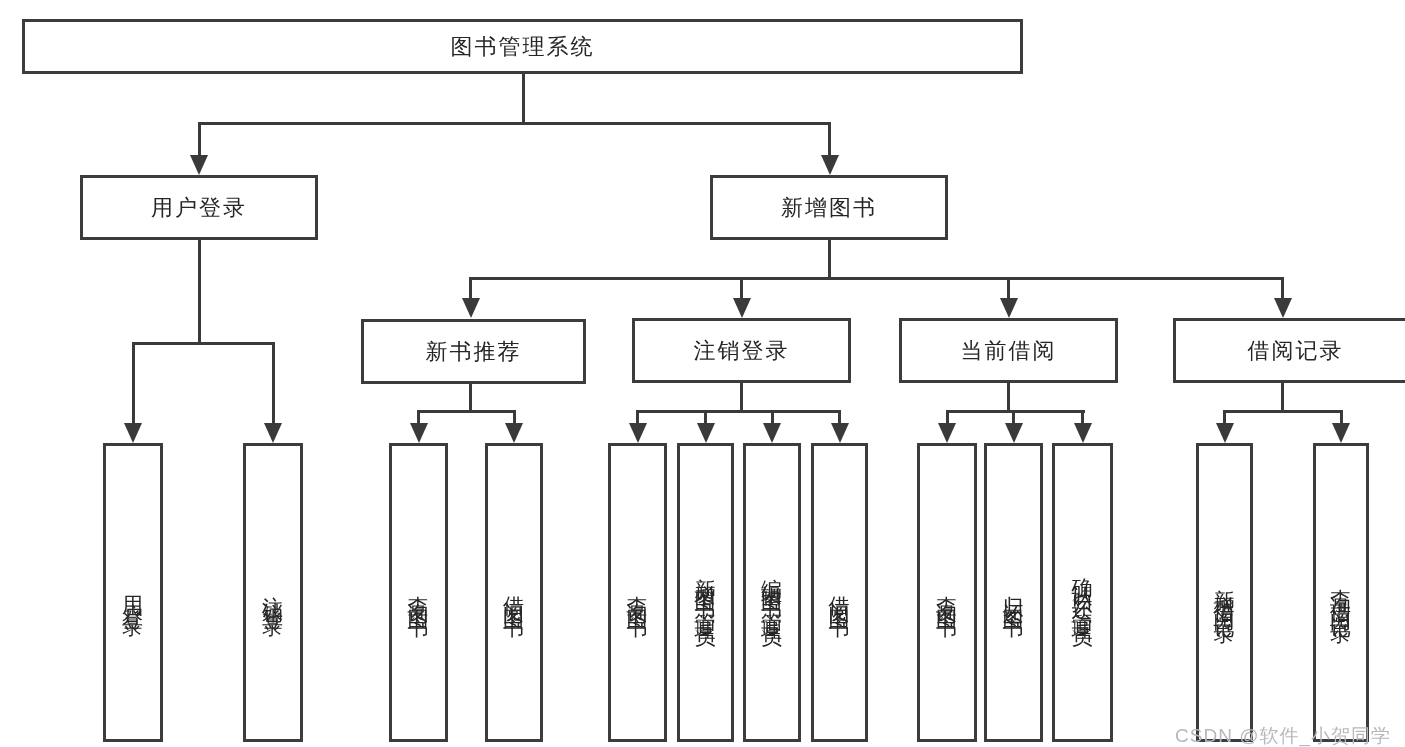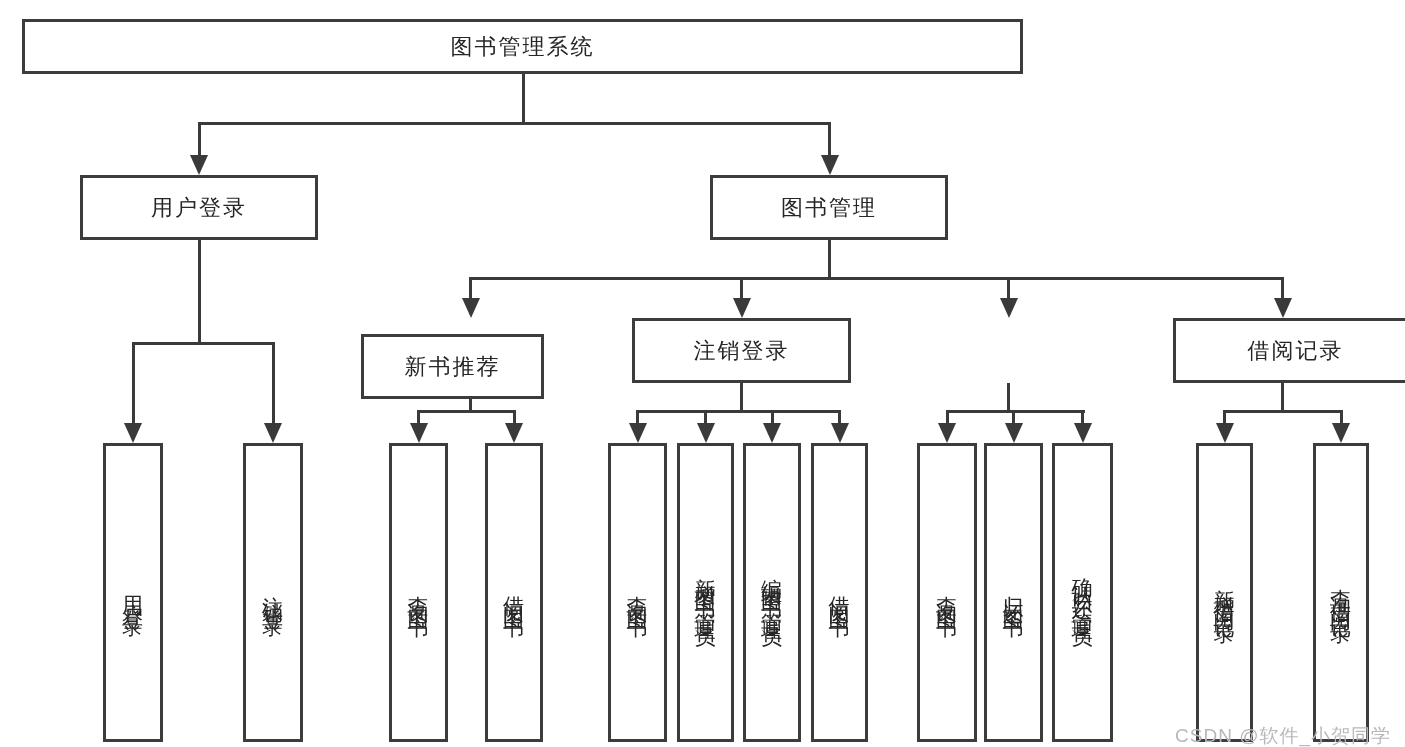--- a/index.html
+++ b/index.html
@@ -75,42 +75,43 @@
   <div class="box" style="left:22px; top:13px; width:1001px; height:55px;">图书管理系统</div>
 
   <div class="vline" style="left:521.5px; top:68px; height:50px;"></div>
   <div class="hline" style="left:197.5px; top:116px; width:633px;"></div>
   <div class="vline" style="left:197.5px; top:116px; height:34px;"></div>
   <div class="arrow" style="left:190px; top:149px;"></div>
   <div class="vline" style="left:827.5px; top:116px; height:34px;"></div>
   <div class="arrow" style="left:820.5px; top:149px;"></div>
 
   <div class="box" style="left:80px; top:169px; width:238px; height:65px;">用户登录</div>
-  <div class="box" style="left:710px; top:169px; width:238px; height:65px;">图书管理</div>
+  <div class="box" style="left:710px; top:169px; width:238px; height:65px;">新增图书</div>
 
   <div class="vline" style="left:197.5px; top:234px; height:105px;"></div>
   <div class="hline" style="left:131.5px; top:336px; width:143px;"></div>
   <div class="vline" style="left:131.5px; top:336px; height:82px;"></div>
   <div class="arrow" style="left:124px; top:417px;"></div>
   <div class="vline" style="left:271.5px; top:336px; height:82px;"></div>
   <div class="arrow" style="left:264px; top:417px;"></div>
 
   <div class="vline" style="left:827.5px; top:234px; height:40px;"></div>
   <div class="hline" style="left:469px; top:271px; width:814px;"></div>
   <div class="vline" style="left:469px; top:271px; height:22px;"></div>
   <div class="arrow" style="left:461.5px; top:292px;"></div>
   <div class="vline" style="left:740px; top:271px; height:22px;"></div>
   <div class="arrow" style="left:732.5px; top:292px;"></div>
   <div class="vline" style="left:1007px; top:271px; height:22px;"></div>
   <div class="arrow" style="left:999.5px; top:292px;"></div>
   <div class="vline" style="left:1281px; top:271px; height:22px;"></div>
   <div class="arrow" style="left:1273.5px; top:292px;"></div>
 
-  <div class="box" style="left:361px; top:328px; width:183px; height:65px;">新书推荐</div>
+  <div class="box" style="left:361px; top:313px; width:225px; height:65px;">新书推荐</div>
   <div class="box" style="left:632px; top:312px; width:219px; height:65px;">注销登录</div>
+  <div class="box" style="left:899px; top:312px; width:219px; height:65px;">当前借阅</div>
   <div class="box" style="left:1173px; top:312px; width:245px; height:65px;">借阅记录</div>
 
   <div class="vline" style="left:469px; top:377px; height:30px;"></div>
   <div class="hline" style="left:417px; top:404px; width:99px;"></div>
   <div class="vline" style="left:417px; top:404px; height:14px;"></div>
   <div class="arrow" style="left:409.5px; top:417px;"></div>
   <div class="vline" style="left:512.5px; top:404px; height:14px;"></div>
   <div class="arrow" style="left:505px; top:417px;"></div>
 
   <div class="vline" style="left:740px; top:377px; height:30px;"></div>

